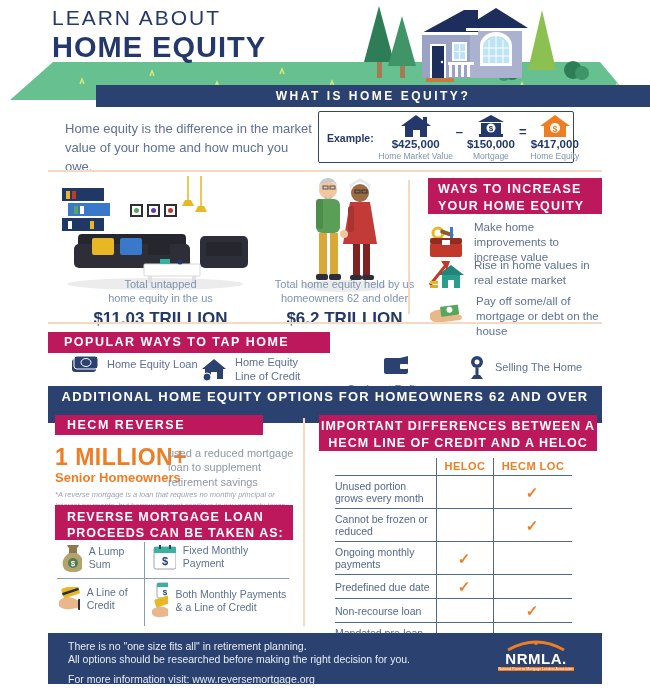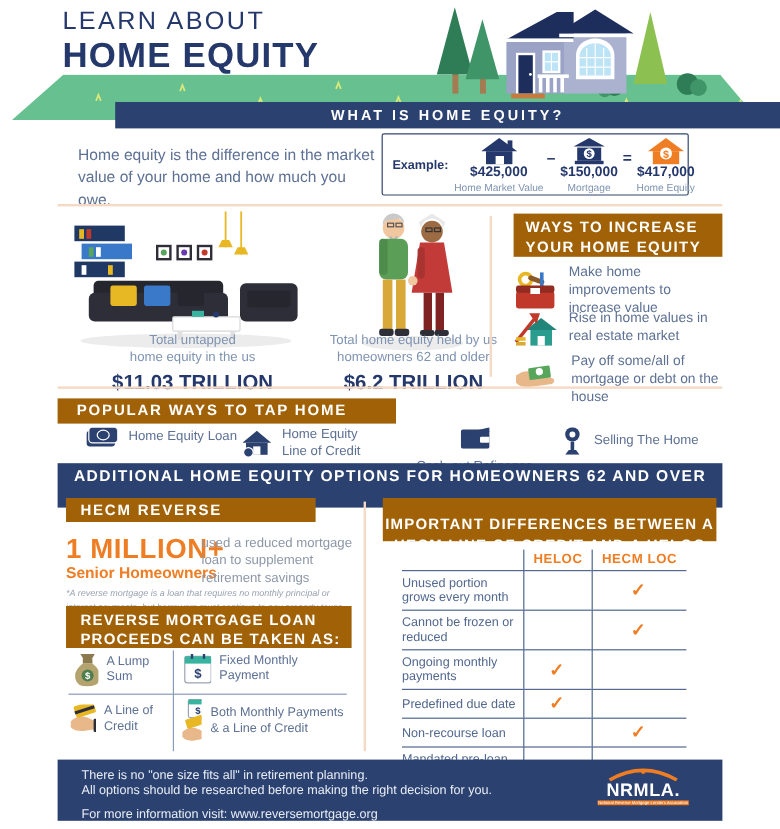--- a/index.html
+++ b/index.html
@@ -27,21 +27,21 @@
   .ex-op { font-size:13px; font-weight:bold; color:#24386b; margin-top:-14px; }
 
   .divider-h { position:absolute; height:1.5px; background:#f6d9c4; }
   .divider-v { position:absolute; width:1.5px; background:#f6d9c4; }
 
   
   .stat { position:absolute; text-align:center; }
   .stat-caption { font-size:11px; color:#7e93b1; line-height:1.25; }
   .stat-value { font-size:17px; font-weight:800; color:#24386b; margin-top:3px; }
 
-  .banner-orange { background:#a16207; color:#fff; font-weight:bold; letter-spacing:1.2px; }
+  .banner-orange { background:#be185d; color:#fff; font-weight:bold; letter-spacing:1.2px; }
   .increase-banner { position:absolute; left:428px; top:178px; width:174px; height:36px; font-size:12.5px;
                      line-height:1.35; padding:3px 0 0 10px; }
   .increase-item { position:absolute; left:428px; width:176px; display:flex; align-items:center; gap:10px; }
   .increase-text { font-size:11.5px; color:#5d7194; line-height:1.3; width:128px; }
 
   
   .tap-banner { position:absolute; left:48px; top:332px; width:282px; height:21px; font-size:12.5px;
                 letter-spacing:1.5px; line-height:21px; padding-left:16px; }
   .tap-item { position:absolute; top:356px; display:flex; align-items:center; gap:9px; }
   .tap-label { font-size:11px; color:#5d7194; line-height:1.25; }
@@ -59,21 +59,21 @@
   .proceeds-banner { position:absolute; left:55px; top:505px; width:238px; height:35px; font-size:12.5px;
                      letter-spacing:1px; line-height:1.3; padding:4px 0 0 12px; }
   .quad { position:absolute; left:55px; top:540px; width:238px; height:88px; }
   .quad-vline { position:absolute; left:89px; top:2px; width:1px; height:84px; background:#8b9cb8; }
   .quad-hline { position:absolute; left:2px; top:38px; width:232px; height:1px; background:#8b9cb8; }
   .quad-cell { position:absolute; display:flex; align-items:center; gap:7px; }
   .quad-label { font-size:10.5px; color:#5d7194; line-height:1.25; }
 
   
   .diff-banner { position:absolute; left:319px; top:415px; width:278px; height:36px; font-size:12.5px;
-                 letter-spacing:1px; line-height:1.35; text-align:center; padding-top:14px; }
+                 letter-spacing:1px; line-height:1.35; text-align:center; padding-top:3px; }
   .difftable { position:absolute; left:335px; top:458px; width:237px; font-size:10.5px; color:#52688f; }
   .diffrow { display:grid; grid-template-columns:101px 57px 79px; }
   .diffrow > div { border-top:1px solid #52688f; padding:4px 2px 4px 0; display:flex; align-items:center; }
   .diffrow.hdr > div { border-top:none; padding:2px 0 3px 0; }
   .diffrow > div:nth-child(2), .diffrow > div:nth-child(3) { border-left:1px solid #52688f; justify-content:center; }
   .diff-colhead { font-size:11px; font-weight:bold; color:#ef7d23; letter-spacing:0.5px; }
   .diff-check { font-size:15px; font-weight:bold; color:#ef7d23; line-height:1; }
 
   
   .footer { position:absolute; left:48px; top:633px; width:554px; height:51px; background:#2b4170; color:#e8edf5; }

